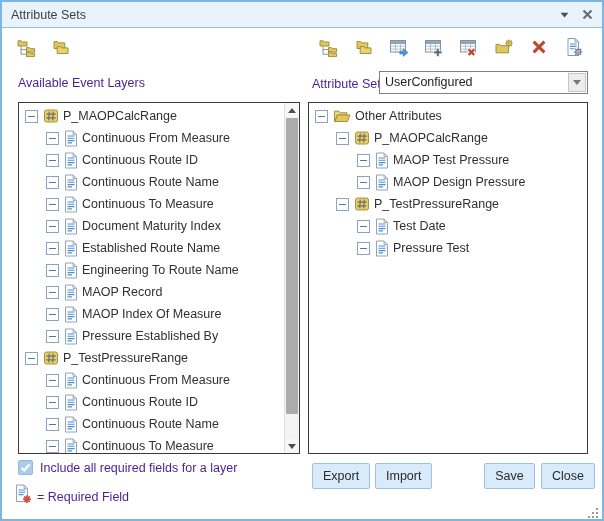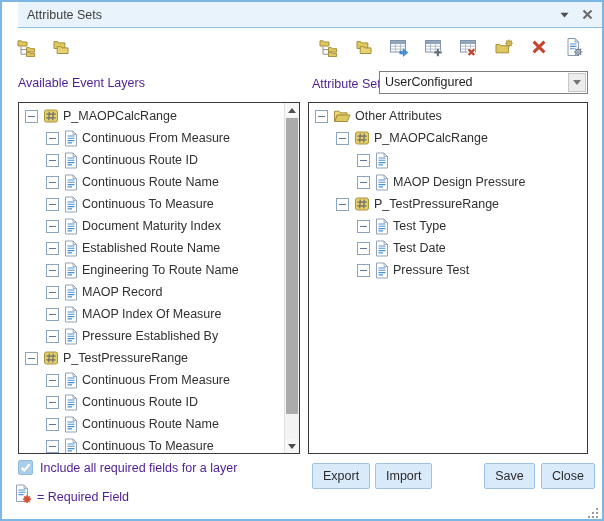--- a/index.html
+++ b/index.html
@@ -1,17 +1,17 @@
 <!DOCTYPE html>
 <html><head>
 <meta charset="utf-8">
 <style>
   html,body{margin:0;padding:0;background:#fff;font-family:"Liberation Sans",sans-serif;}
   .dialog{position:relative;width:604px;height:521px;background:#fff;border:2px solid #7cb7e4;box-sizing:border-box;overflow:hidden;}
-  .titlebar{position:absolute;top:0;left:16px;right:0;height:26px;background:#e9f3fc;border-bottom:1px solid #8fc0e8;display:flex;align-items:center;padding:0 9px;box-sizing:border-box;}
+  .titlebar{position:absolute;top:0;left:0;right:0;height:26px;background:#e9f3fc;border-bottom:1px solid #8fc0e8;display:flex;align-items:center;padding:0 9px;box-sizing:border-box;}
   .title{font-size:12.5px;color:#3f3f3f;}
   .tb-controls{margin-left:auto;display:flex;align-items:center;gap:13px;}
   .tb-controls span{display:inline-flex;align-items:center;cursor:default;}
   .toolbar-left{position:absolute;left:14px;top:34px;display:flex;gap:13px;}
   .toolbar-right{position:absolute;left:316px;top:34px;display:flex;gap:14px;}
   .tbbtn{width:21px;height:21px;display:inline-flex;align-items:flex-end;justify-content:center;}
   .lbl{position:absolute;font-size:12.5px;color:#4c1d95;white-space:nowrap;}
   .lbl-available{left:16px;top:74px;}
   .lbl-attrset{left:310px;top:75px;}
   .combo{position:absolute;left:377px;top:69px;width:209px;height:23px;background:#fff;border:1px solid #7f7f7f;box-sizing:border-box;}
@@ -373,20 +373,21 @@
         </div>
         <div class="tree-row" style="padding-left: 48px;">
           <span class="expbox"></span>
           <span class="icn">
             <svg width="14" height="17" viewBox="0 0 14 17">
               <path d="M1.5 1 H9 L12.5 4.5 V16 H1.5 Z" fill="#fff" stroke="#93a2b4"></path>
               <path d="M9 1 V4.5 H12.5 Z" fill="#dde6ef" stroke="#93a2b4" stroke-width="0.8"></path>
               <path d="M3.5 6 H10.5 M3.5 8.3 H10.5 M3.5 10.6 H10.5 M3.5 12.9 H8" stroke="#4a90d5" stroke-width="1.1" fill="none"></path>
             </svg>
           </span>
+          <span class="tree-label">MAOP Test Pressure</span>
         </div>
         <div class="tree-row" style="padding-left: 48px;">
           <span class="expbox"></span>
           <span class="icn">
             <svg width="14" height="17" viewBox="0 0 14 17">
               <path d="M1.5 1 H9 L12.5 4.5 V16 H1.5 Z" fill="#fff" stroke="#93a2b4"></path>
               <path d="M9 1 V4.5 H12.5 Z" fill="#dde6ef" stroke="#93a2b4" stroke-width="0.8"></path>
               <path d="M3.5 6 H10.5 M3.5 8.3 H10.5 M3.5 10.6 H10.5 M3.5 12.9 H8" stroke="#4a90d5" stroke-width="1.1" fill="none"></path>
             </svg>
           </span>
@@ -394,31 +395,20 @@
         </div>
         <div class="tree-row" style="padding-left: 27px;">
           <span class="expbox"></span>
           <span class="icn">
             <svg width="16" height="16" viewBox="0 0 16 16">
               <rect x="1.5" y="2" width="13" height="12" rx="2" fill="#e5cf68" stroke="#ab923c"></rect>
               <path d="M3.5 6.1 H12.8 M3.2 9.9 H12.5 M6.3 3.6 L5.7 12.4 M10.3 3.6 L9.7 12.4" stroke="#6e6e6e" stroke-width="1.2" fill="none"></path>
             </svg>
           </span>
           <span class="tree-label">P_TestPressureRange</span>
-        </div>
-        <div class="tree-row" style="padding-left: 48px;">
-          <span class="expbox"></span>
-          <span class="icn">
-            <svg width="14" height="17" viewBox="0 0 14 17">
-              <path d="M1.5 1 H9 L12.5 4.5 V16 H1.5 Z" fill="#fff" stroke="#93a2b4"></path>
-              <path d="M9 1 V4.5 H12.5 Z" fill="#dde6ef" stroke="#93a2b4" stroke-width="0.8"></path>
-              <path d="M3.5 6 H10.5 M3.5 8.3 H10.5 M3.5 10.6 H10.5 M3.5 12.9 H8" stroke="#4a90d5" stroke-width="1.1" fill="none"></path>
-            </svg>
-          </span>
-          <span class="tree-label">Test Type</span>
         </div>
         <div class="tree-row" style="padding-left: 48px;">
           <span class="expbox"></span>
           <span class="icn">
             <svg width="14" height="17" viewBox="0 0 14 17">
               <path d="M1.5 1 H9 L12.5 4.5 V16 H1.5 Z" fill="#fff" stroke="#93a2b4"></path>
               <path d="M9 1 V4.5 H12.5 Z" fill="#dde6ef" stroke="#93a2b4" stroke-width="0.8"></path>
               <path d="M3.5 6 H10.5 M3.5 8.3 H10.5 M3.5 10.6 H10.5 M3.5 12.9 H8" stroke="#4a90d5" stroke-width="1.1" fill="none"></path>
             </svg>
           </span>

